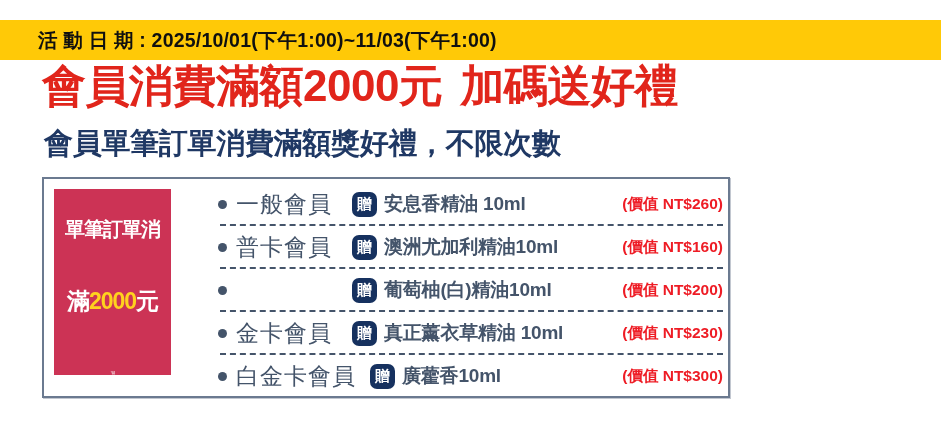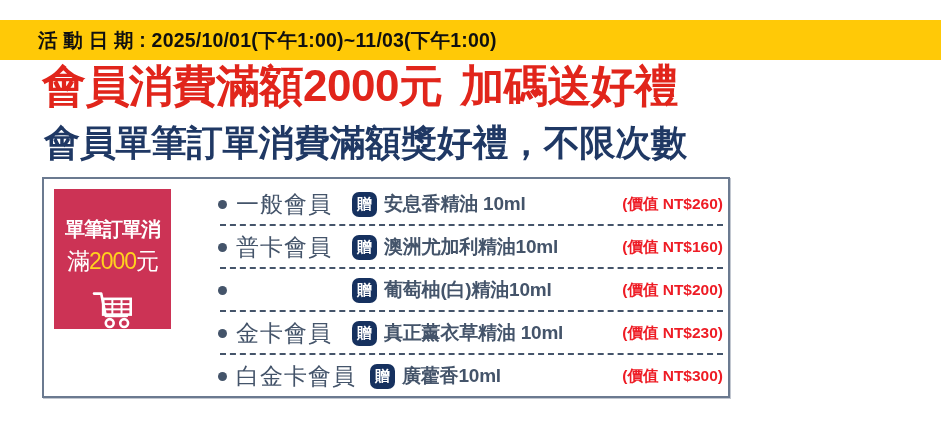--- a/index.html
+++ b/index.html
@@ -48,21 +48,21 @@
     font-weight: 700;
     color: #E1251B;
     white-space: nowrap;
     letter-spacing: -0.5px;
   }
   .headline .gap { display: inline-block; width: 18px; }
   .subhead {
     position: absolute;
     left: 44px;
     top: 126px;
-    font-size: 36px;
+    font-size: 29px;
     line-height: 34px;
     font-weight: 700;
     color: #1F3864;
     white-space: nowrap;
     letter-spacing: -0.3px;
   }
 
   
   .panel {
     position: absolute;
@@ -75,38 +75,39 @@
     box-sizing: border-box;
     box-shadow: 1px 1px 0 rgba(120,130,150,0.45);
   }
 
   
   .promo-card {
     position: absolute;
     left: 54px;
     top: 189px;
     width: 117px;
-    height: 140px;
+    height: 186px;
     background: #CC3355;
     display: flex;
     flex-direction: column;
     align-items: center;
+    gap: 40px;
   }
   .promo-line1 {
     margin-top: 27px;
     font-size: 20px;
     font-weight: 700;
     color: #ffffff;
     letter-spacing: -1px;
     white-space: nowrap;
   }
   .promo-line2 {
     margin-top: 3px;
     font-size: 23px;
-    font-weight: 400;
+    font-weight: 700;
     color: #ffffff;
     letter-spacing: -1px;
     white-space: nowrap;
   }
   .promo-line2 .amount { color: #FFD21E; }
   .cart-icon {
     margin-top: 14px;
     width: 62px;
     height: 58px;
   }

